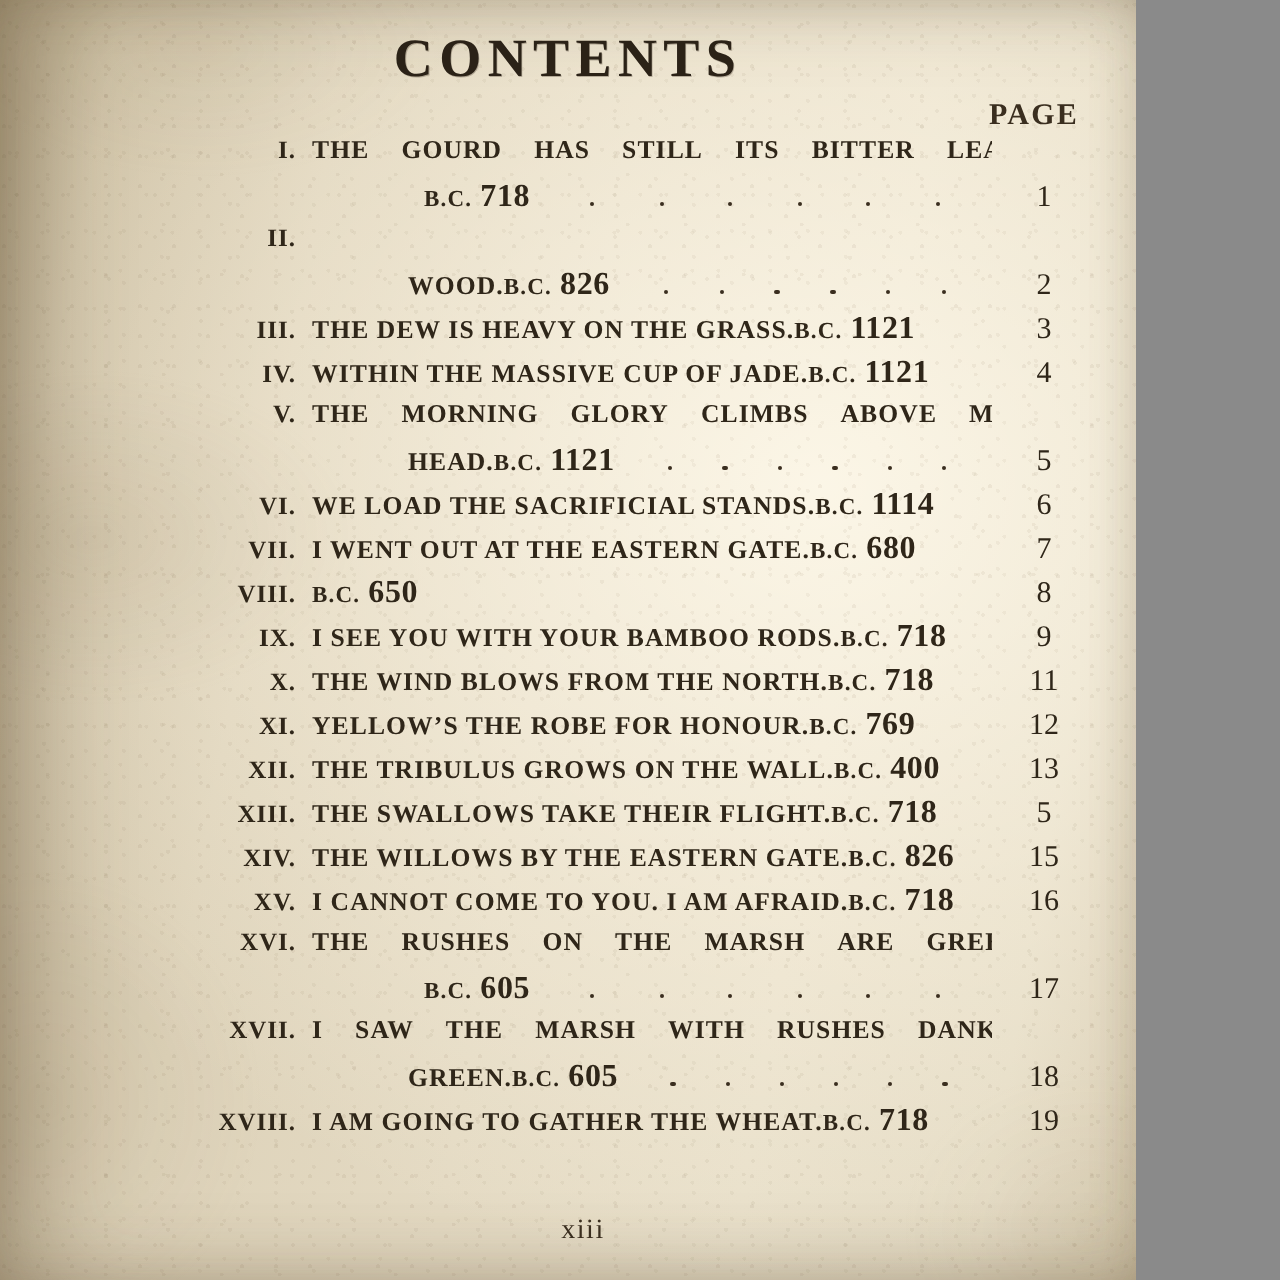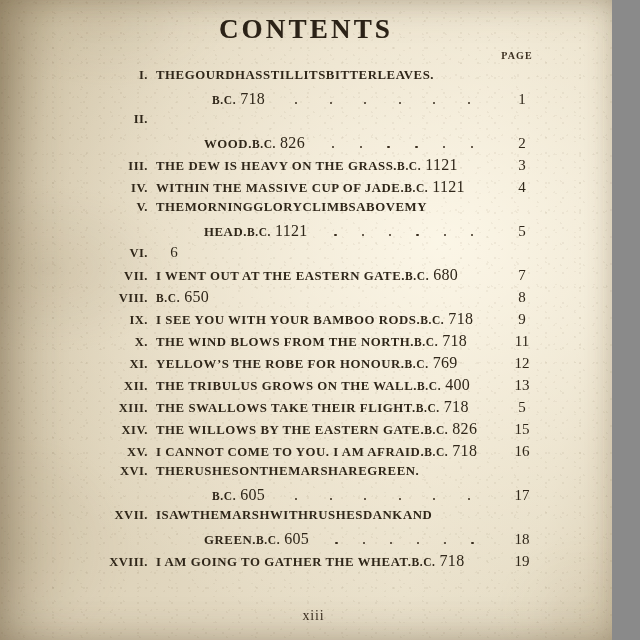--- a/index.html
+++ b/index.html
@@ -2,21 +2,21 @@
 <html><head>
 <meta charset="utf-8">
 <style>
   html, body {
     margin: 0;
     padding: 0;
     background: #8a8a8a;
   }
   #page {
     position: relative;
-    width: 612px;
+    width: 568px;
     height: 640px;
     overflow: hidden;
     background-color: #22c55e;
     font-family: "Liberation Serif", "DejaVu Serif", serif;
     color: #2e2418;
   }
   
   #paper-base {
     position: absolute;
     inset: 0;
@@ -77,21 +77,21 @@
     color: #2b2217;
     text-shadow: 0.4px 0.3px 0 rgba(60,48,32,0.30);
   }
 
   .page-head {
     position: absolute;
     top: 50px;
     left: 487px;
     width: 60px;
     text-align: center;
-    font-size: 10px;
+    font-size: 15px;
     font-weight: 700;
     letter-spacing: 1.1px;
     color: #3a2e1f;
   }
 
   .toc {
     position: absolute;
     top: 68px;
     left: 100px;
     width: 448px;
@@ -142,33 +142,34 @@
     white-space: nowrap;
   }
   .caps.spread {
     letter-spacing: 0.55px;
     white-space: nowrap;
   }
   
   .spread-row .caps {
     flex: 1 1 auto;
     display: flex;
+    gap: 16px;
   }
   .spread-row .caps > span { display: inline-block; }
 
   .bc {
     font-size: 11.5px;
     font-weight: 700;
     letter-spacing: 0.6px;
     white-space: nowrap;
     color: #2f2619;
   }
   .bc .yr {
     font-size: 16px;
-    font-weight: 400;
+    font-weight: 700;
     letter-spacing: 0.3px;
     margin-left: 4px;
   }
   .bc-tight { margin-left: 8px; }
 
   .leaders {
     flex: 1 1 auto;
     display: flex;
     justify-content: space-around;
     align-items: center;
@@ -314,20 +315,24 @@
                 <i></i>
                 <i></i>
               </span>
             </span>
             <span class="pg">5</span>
           </div>
         </div>
         <div class="entry">
           <div class="line">
             <span class="num">VI.</span>
+            <span class="body">
+              <span class="caps">WE LOAD THE SACRIFICIAL STANDS.</span>
+              <span class="bc">B.C.<span class="yr">1114</span></span>
+            </span>
             <span class="pg">6</span>
           </div>
         </div>
         <div class="entry">
           <div class="line">
             <span class="num">VII.</span>
             <span class="body">
               <span class="caps">I WENT OUT AT THE EASTERN GATE.</span>
               <span class="bc">B.C.<span class="yr">680</span></span>
             </span>

